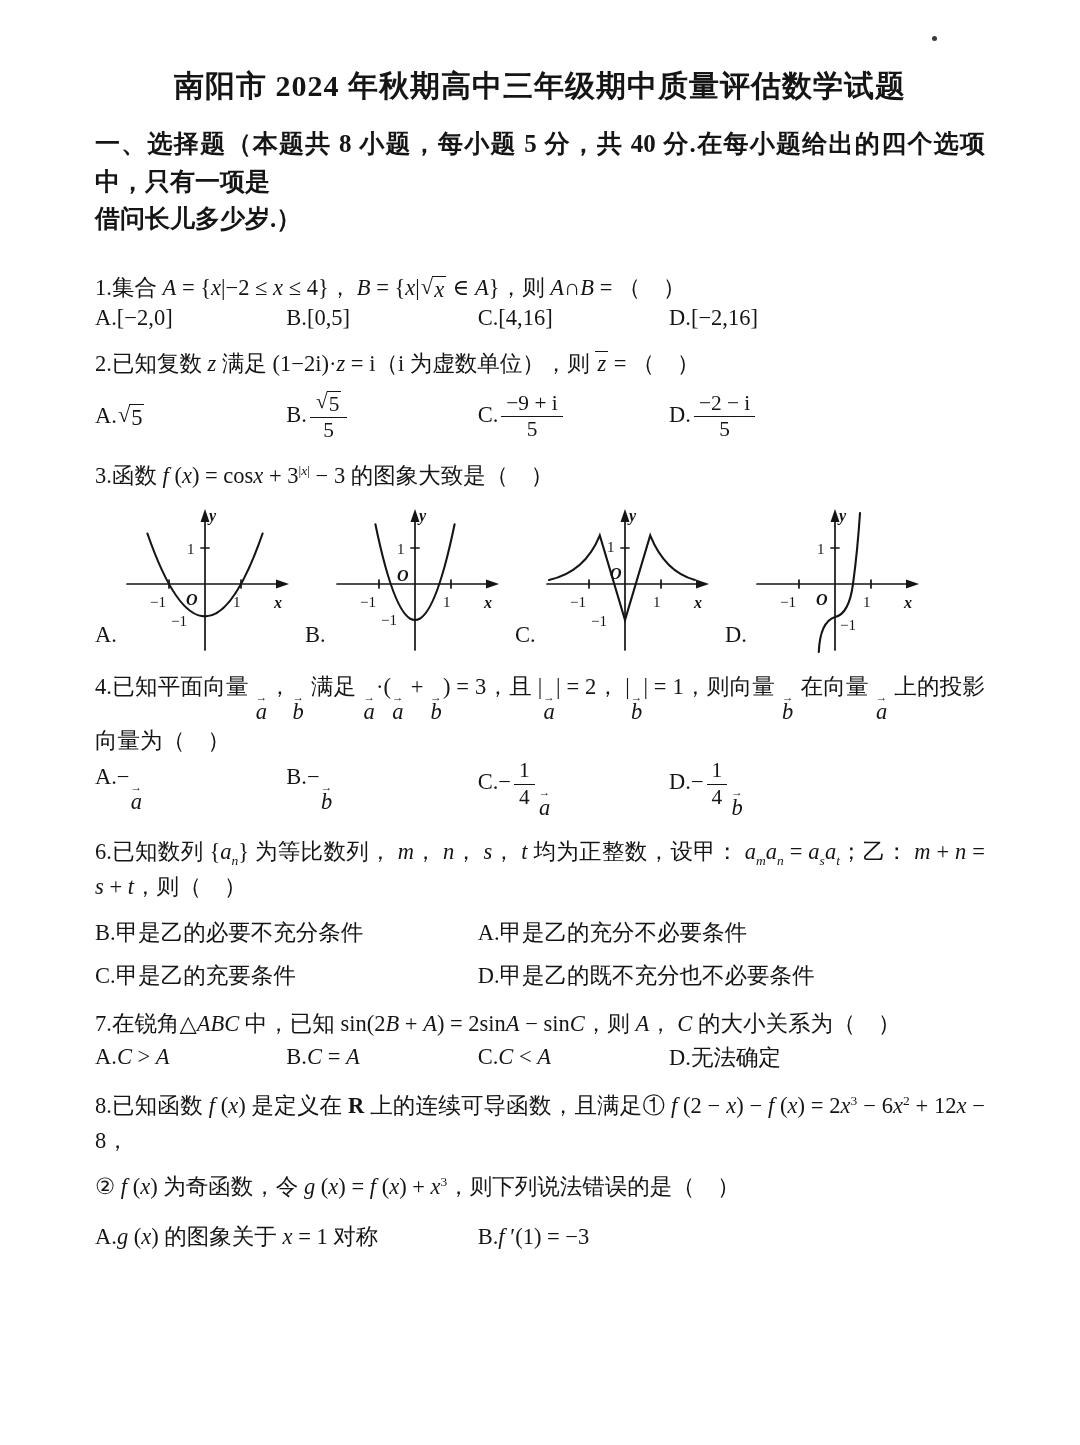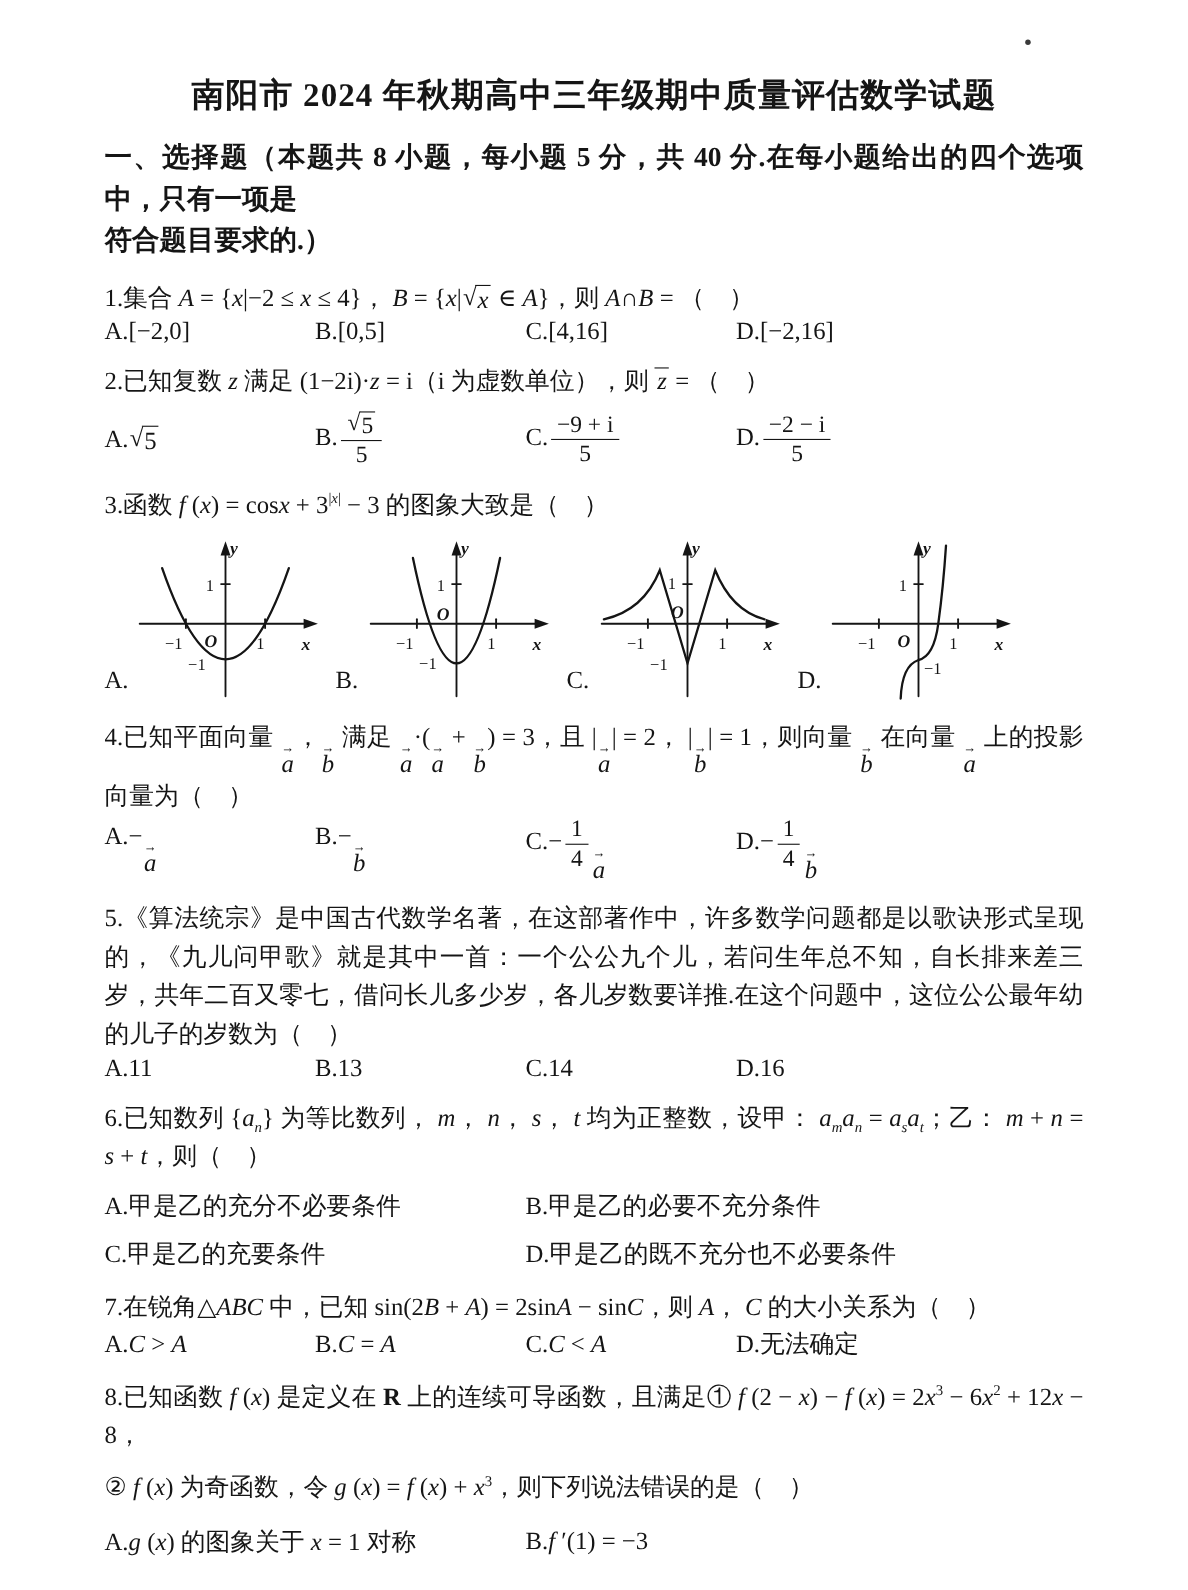--- a/index.html
+++ b/index.html
@@ -1,21 +1,21 @@
 <!DOCTYPE html>
 <html><head>
 <meta charset="utf-8">
 <style>
   html,body{margin:0;padding:0;background:#ffffff;}
   body{font-family:"Liberation Serif","DejaVu Serif",serif;color:#151515;}
   .page{width:1080px;height:1445px;box-sizing:border-box;padding:66px 95px 32px 95px;
         position:relative;display:flex;flex-direction:column;overflow:hidden;background:#fff;}
   .stray{position:absolute;left:932px;top:36px;width:5px;height:5px;border-radius:50%;background:#3a3a3a;}
   .title{font-size:30px;font-weight:700;text-align:center;margin:0 0 10px 0;letter-spacing:1px;}
-  .sec{font-size:25px;font-weight:700;line-height:1.5;margin:8px 0 0 0;text-align:justify;}
+  .sec{font-size:25px;font-weight:700;line-height:1.5;margin:8px 0 17px 0;text-align:justify;}
   .stem{font-size:22.5px;line-height:1.55;margin:16px 0 0 0;text-align:justify;}
   .stem2{margin-top:12px;}
   .opts4{display:grid;grid-template-columns:21.5% 21.5% 21.5% 1fr;
          font-size:22.5px;align-items:center;}
   .opts2{display:grid;grid-template-columns:43% 1fr;row-gap:12px;margin-top:12px;
          font-size:22.5px;align-items:center;}
   .opt{white-space:nowrap;}
   
   .mi{font-style:italic;}
   .mb{font-weight:700;}
@@ -44,21 +44,21 @@
   .gsvg text.it{font-style:italic;font-weight:700;font-size:16px;}
 </style>
 </head>
 <body>
 
 <div class="page">
   <div class="stray"></div>
 
   <h1 class="title">南阳市 2024 年秋期高中三年级期中质量评估数学试题</h1>
 
-  <p class="sec"><span>一、选择题（本题共 8 小题，每小题 5 分，共 40 分.在每小题给出的四个选项中，只有一项是</span><br><span>符合题目要求的.）</span></p>
+  <p class="sec"><span>一、选择题（本题共 8 小题，每小题 5 分，共 40 分.在每小题给出的四个选项中，只有一项是</span><br><span>借问长儿多少岁.）</span></p>
 
   <div class="q">
     <p class="stem">1.集合 <span class="mi">A</span> = {<span class="mi">x</span>|−2 ≤ <span class="mi">x</span> ≤ 4}， <span class="mi">B</span> = {<span class="mi">x</span>|<span class="sqrt">
           <span class="rad">√</span>
           <span class="vin"><span class="mi">x</span></span>
         </span> ∈ <span class="mi">A</span>}，则 <span class="mi">A</span>∩<span class="mi">B</span> = （　）</p>
     <div class="opts4">
       <span class="opt">A.[−2,0]</span>
       <span class="opt">B.[0,5]</span>
       <span class="opt">C.[4,16]</span>
@@ -230,35 +230,26 @@
       <span class="opt">D.−<span class="frac">
             <span class="num">1</span>
             <span class="den">4</span>
           </span><span class="vec">
             <span class="ar">→</span>
             <span class="mi">b</span>
           </span></span>
     </div>
   </div>
 
-  <div class="q">
-    <p class="stem">5.《算法统宗》是中国古代数学名著，在这部著作中，许多数学问题都是以歌诀形式呈现的，《九儿问甲歌》就是其中一首：一个公公九个儿，若问生年总不知，自长排来差三岁，共年二百又零七，借问长儿多少岁，各儿岁数要详推.在这个问题中，这位公公最年幼的儿子的岁数为（　）</p>
-    <div class="opts4">
-      <span class="opt">A.11</span>
-      <span class="opt">B.13</span>
-      <span class="opt">C.14</span>
-      <span class="opt">D.16</span>
-    </div>
-  </div>
 
   <div class="q">
     <p class="stem">6.已知数列 {<span class="mi">a</span><sub class="sb"><span class="mi">n</span></sub>} 为等比数列， <span class="mi">m</span>， <span class="mi">n</span>， <span class="mi">s</span>， <span class="mi">t</span> 均为正整数，设甲： <span class="mi">a</span><sub class="sb"><span class="mi">m</span></sub><span class="mi">a</span><sub class="sb"><span class="mi">n</span></sub> = <span class="mi">a</span><sub class="sb"><span class="mi">s</span></sub><span class="mi">a</span><sub class="sb"><span class="mi">t</span></sub>；乙： <span class="mi">m</span> + <span class="mi">n</span> = <span class="mi">s</span> + <span class="mi">t</span>，则（　）</p>
     <div class="opts2">
+      <span class="opt">B.甲是乙的必要不充分条件</span>
       <span class="opt">A.甲是乙的充分不必要条件</span>
-      <span class="opt">B.甲是乙的必要不充分条件</span>
       <span class="opt">C.甲是乙的充要条件</span>
       <span class="opt">D.甲是乙的既不充分也不必要条件</span>
     </div>
   </div>
 
   <div class="q">
     <p class="stem">7.在锐角△<span class="mi">ABC</span> 中，已知 sin(2<span class="mi">B</span> + <span class="mi">A</span>) = 2sin<span class="mi">A</span> − sin<span class="mi">C</span>，则 <span class="mi">A</span>， <span class="mi">C</span> 的大小关系为（　）</p>
     <div class="opts4">
       <span class="opt">A.<span class="mi">C</span> &gt; <span class="mi">A</span></span>
       <span class="opt">B.<span class="mi">C</span> = <span class="mi">A</span></span>

